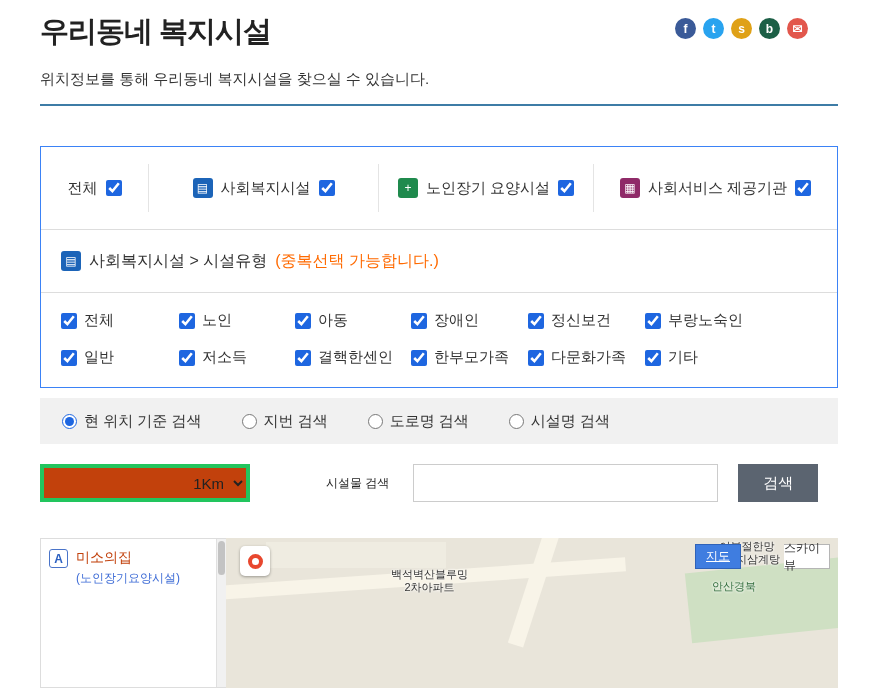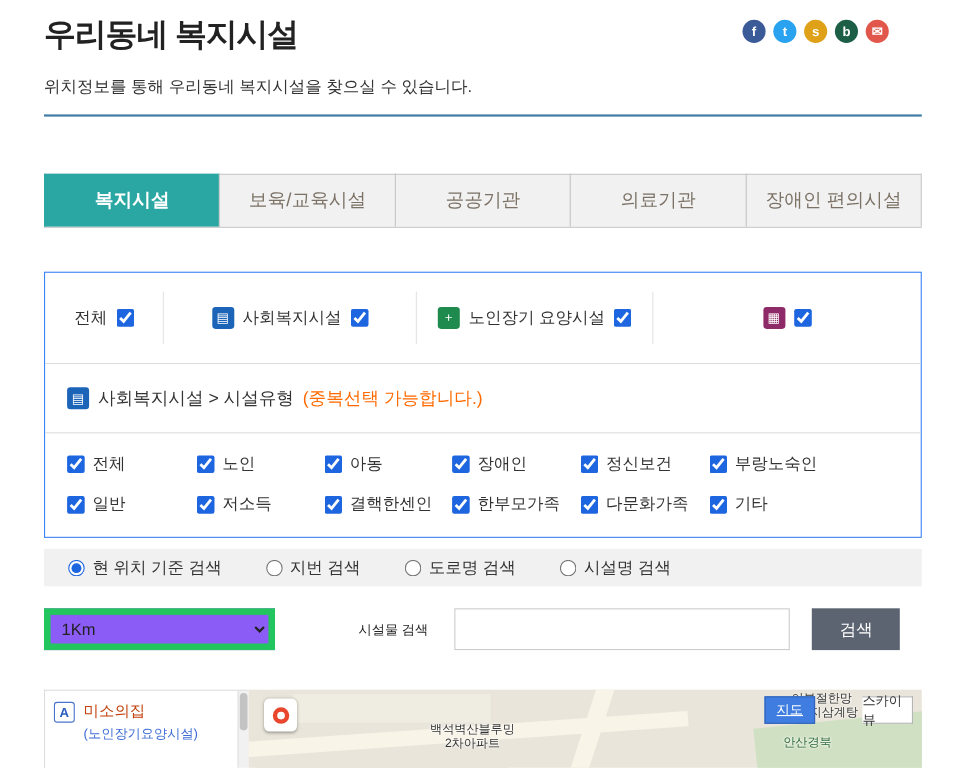--- a/index.html
+++ b/index.html
@@ -38,28 +38,28 @@
   input[type=radio] { width: 15px; height: 15px; accent-color: #1e66e0; cursor: pointer; }
 
   .subtype-head { display: flex; align-items: center; gap: 8px; height: 64px;
     border-top: 1px solid #ddd; border-bottom: 1px solid #ddd; padding: 0 20px; font-size: 16px; }
   .subtype-note { color: #ff6a00; }
   .subtype-grid { display: grid; grid-template-columns: 118px 116px 116px 117px 117px 1fr;
     row-gap: 18px; padding: 18px 20px 20px; }
   .chk-item { display: flex; align-items: center; gap: 7px; font-size: 15px; color: #333; }
 
   
-  .mode-bar { margin-top: 10px; background: #f1f1f1; height: 34px; display: flex;
+  .mode-bar { margin-top: 10px; background: #f1f1f1; height: 46px; display: flex;
     align-items: center; padding: 0 22px; gap: 40px; font-size: 15px; }
   .mode-item { display: flex; align-items: center; gap: 7px; }
 
   
   .search-row { margin-top: 20px; display: flex; align-items: center; }
-  .dist-select { width: 210px; height: 38px; font-size: 15px; border: 6px solid #22c55e;
-    padding: 0 6px; background: #8b5cf6; color: #222; }
+  .dist-select { width: 210px; height: 38px; font-size: 15px; border: 4px solid #22c55e;
+    padding: 0 6px; background: #c2410c; color: #222; text-align: right; }
   .facility-label { margin-left: 76px; font-size: 12px; color: #222; }
   .facility-input { margin-left: 24px; width: 305px; height: 38px; border: 1px solid #ccc;
     padding: 0 10px; font-size: 15px; }
   .search-btn { margin-left: 20px; width: 80px; height: 38px; background: #5b6470; color: #fff;
     border: none; font-size: 15px; cursor: pointer; }
 
   
   .bottom { margin-top: 36px; display: flex; height: 150px; }
   .result-panel { width: 186px; border: 1px solid #ddd; border-right: none; background: #fff; display: flex; }
   .result-body { flex: 1; padding: 10px 8px; }
@@ -107,46 +107,40 @@
   <div class="social">
     <span class="sicon" style="background-color: rgb(58, 90, 152);">f</span>
     <span class="sicon" style="background-color: rgb(41, 163, 239);">t</span>
     <span class="sicon" style="background-color: rgb(223, 161, 23);">s</span>
     <span class="sicon" style="background-color: rgb(28, 95, 70);">b</span>
     <span class="sicon" style="background-color: rgb(226, 87, 76);">✉</span>
   </div>
   <p class="subtitle">위치정보를 통해 우리동네 복지시설을 찾으실 수 있습니다.</p>
   <div class="header-rule"></div>
 
-  <div class="tabs">
-    <div class="tab active">복지시설</div>
-    <div class="tab">보육/교육시설</div>
-    <div class="tab">공공기관</div>
-    <div class="tab">의료기관</div>
-    <div class="tab">장애인 편의시설</div>
-  </div>
 
   <div class="filter-box">
     <div class="cat-row">
       <div class="cat-cell c1">
         <span class="cat-label">전체</span>
         <input type="checkbox" checked="" style="">
       </div>
       <div class="cat-cell c2">
         <span class="sq-icon" style="background-color: rgb(28, 100, 184);">▤</span>
         <span class="cat-label">사회복지시설</span>
         <input type="checkbox" checked="" style="">
       </div>
       <div class="cat-cell c3">
         <span class="sq-icon" style="background-color: rgb(31, 138, 77);">+</span>
         <span class="cat-label">노인장기 요양시설</span>
         <input type="checkbox" checked="" style="">
       </div>
       <div class="cat-cell c4">
         <span class="sq-icon" style="background-color: rgb(143, 42, 104);">▦</span>
+        <span class="cat-label">사회서비스 제공기관</span>
         <input type="checkbox" checked="" style="">
       </div>
     </div>
 
     <div class="subtype-head">
       <span class="sq-icon" style="background-color: rgb(28, 100, 184);">▤</span>
       <span>사회복지시설 &gt; 시설유형</span>
       <span class="subtype-note">(중복선택 가능합니다.)</span>
     </div>
 

